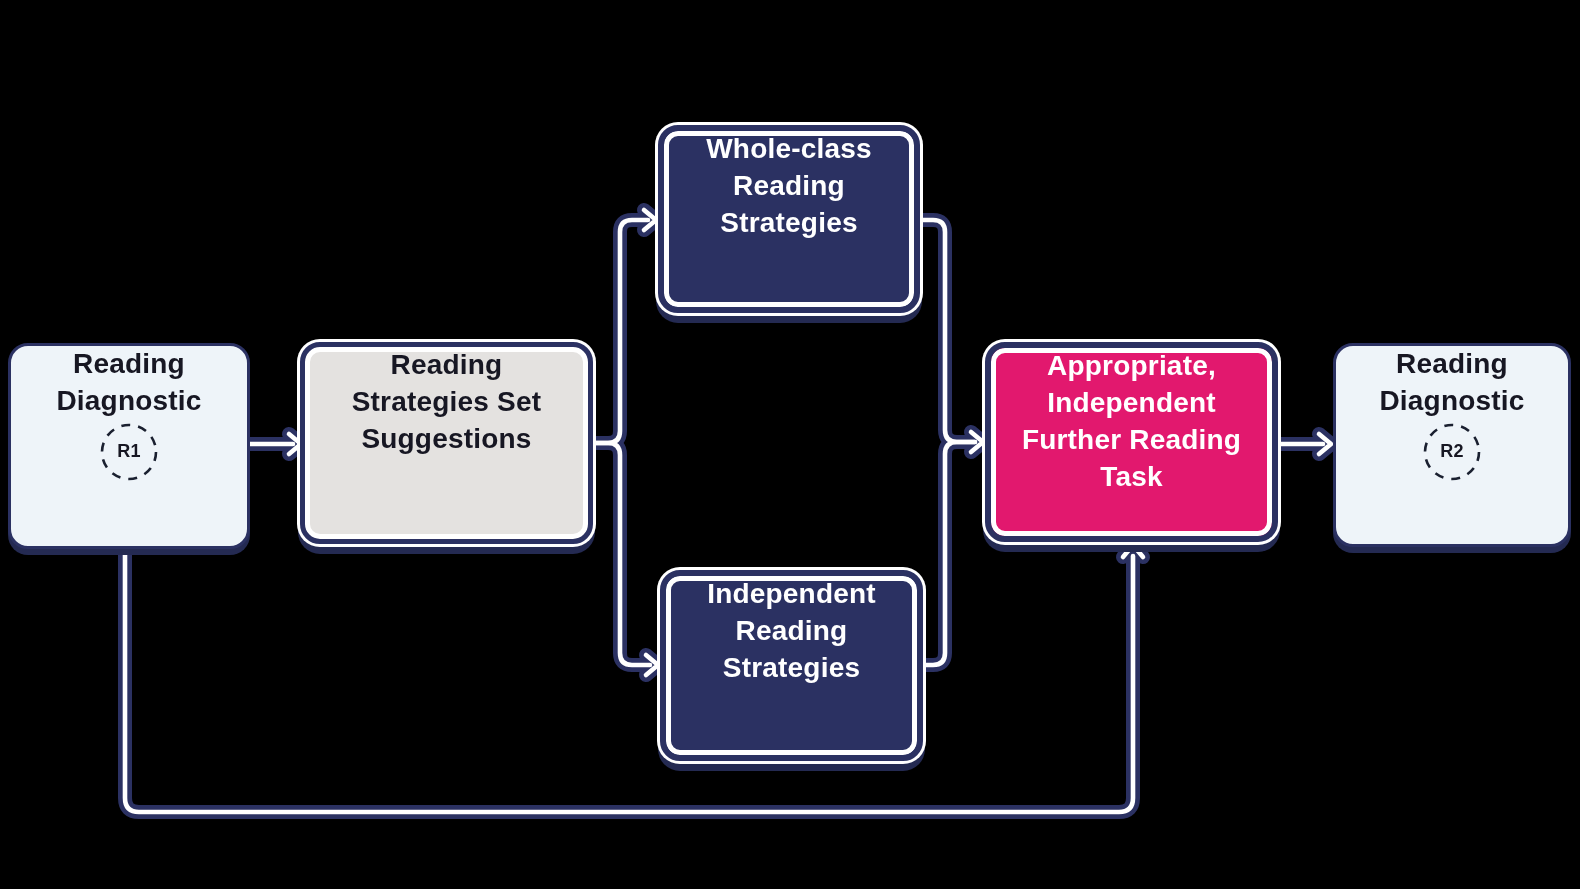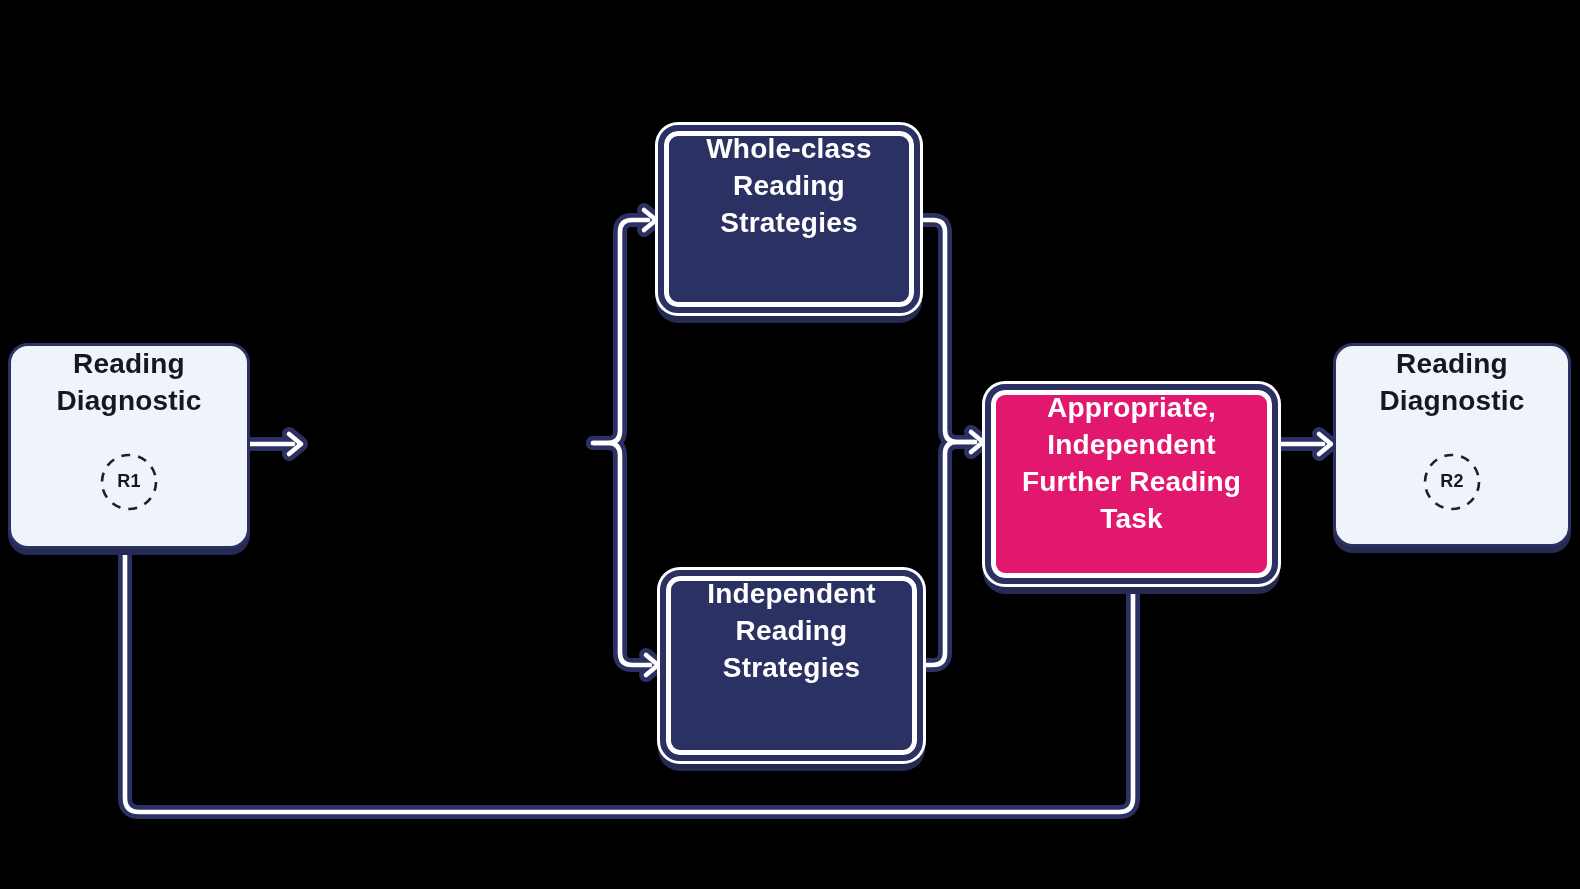--- a/index.html
+++ b/index.html
@@ -16,42 +16,42 @@
     display:flex;flex-direction:column;align-items:center;
     box-sizing:border-box;border-radius:20px;
     text-align:center;
   }
   .node .label{
     font-weight:700;font-size:28px;line-height:1.32;letter-spacing:.2px;
   }
   .node.light{
     background:#eef4f9;border:3px solid #2b3162;
     box-shadow:0 6px 0 #242a52;
-    color:#171723;gap:32px;
+    color:#171723;gap:2px;
   }
   .node.gray{
     background:#e4e2e0;border:5px solid #2b3162;
     box-shadow:inset 0 0 0 5px #ffffff, 0 0 0 3px #ffffff, 0 8px 0 2px #242a52;
     color:#171723;
   }
   .node.navy{
     background:#2b3162;border:6px solid #2b3162;
     box-shadow:inset 0 0 0 5px #ffffff, 0 0 0 3px #ffffff, 0 8px 0 2px #242a52;
     color:#ffffff;
   }
   .node.pink{
     background:#e2186e;border:6px solid #2b3162;
     box-shadow:inset 0 0 0 5px #ffffff, 0 0 0 3px #ffffff, 0 8px 0 2px #242a52;
     color:#ffffff;
   }
   #node-r1{left:8px;top:343px;width:242px;height:206px;}
   #node-suggestions{left:300px;top:342px;width:293px;height:202px;}
   #node-whole-class{left:658px;top:125px;width:262px;height:188px;}
   #node-independent{left:660px;top:570px;width:263px;height:191px;}
-  #node-task{left:985px;top:342px;width:293px;height:200px;margin-top:42px;}
+  #node-task{left:985px;top:342px;width:293px;height:200px;}
   #node-r2{left:1333px;top:343px;width:238px;height:204px;}
 
   #node-r1 .label, #node-r2 .label{max-width:200px;}
   #node-suggestions .label{max-width:230px;}
   #node-whole-class .label, #node-independent .label{max-width:210px;}
   #node-task .label{max-width:256px;}
 
   .badge{
     position:relative;width:60px;height:60px;
     display:flex;align-items:center;justify-content:center;
@@ -104,20 +104,23 @@
   <div class="node light" id="node-r1">
     <div class="label">Reading Diagnostic</div>
     <div class="badge">
       <svg width="60" height="60">
         <circle cx="30" cy="30" r="27" fill="none" stroke="#1a2030" stroke-width="2.6" stroke-dasharray="9 8"></circle>
       </svg>
       <span class="badge-text">R1</span>
     </div>
   </div>
 
+  <div class="node gray" id="node-suggestions">
+    <div class="label">Reading Strategies Set Suggestions</div>
+  </div>
 
   <div class="node navy" id="node-whole-class">
     <div class="label">Whole-class Reading Strategies</div>
   </div>
 
   <div class="node navy" id="node-independent">
     <div class="label">Independent Reading Strategies</div>
   </div>
 
   <div class="node pink" id="node-task">

